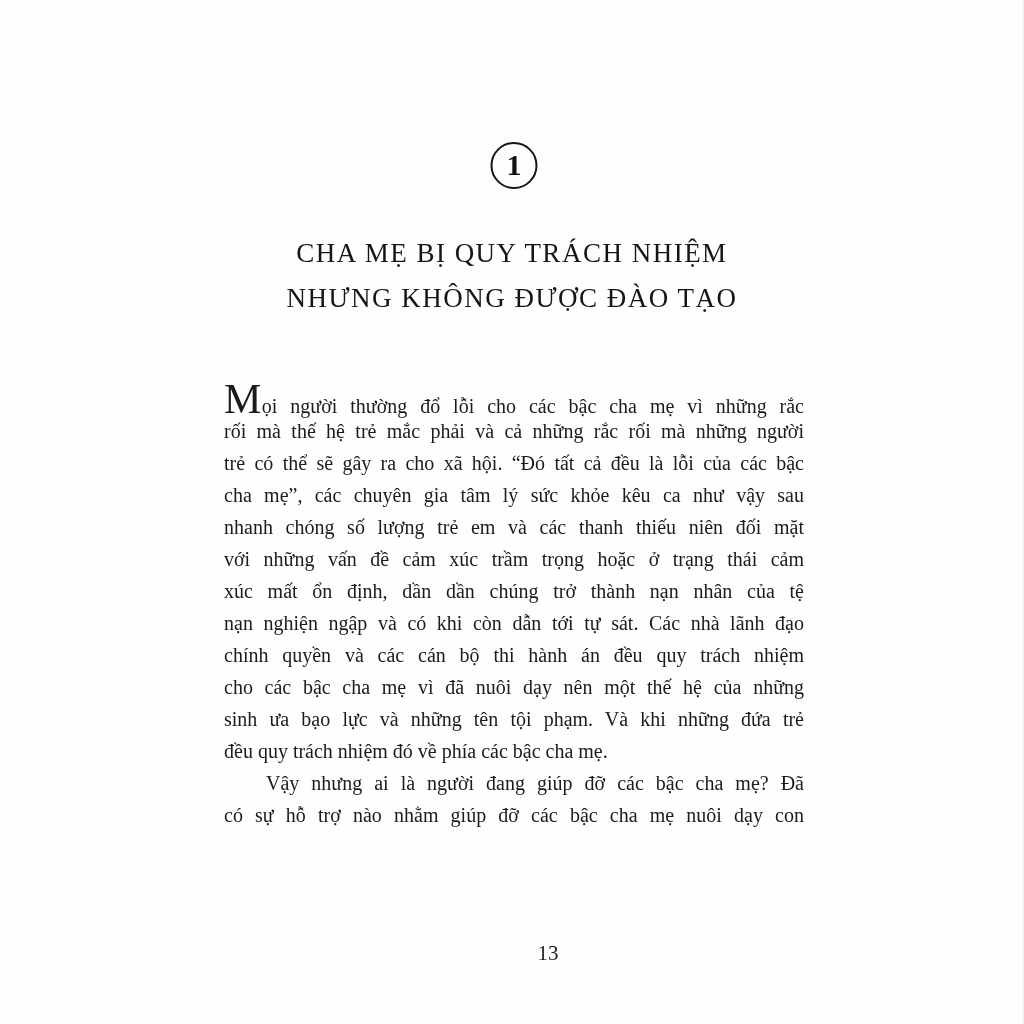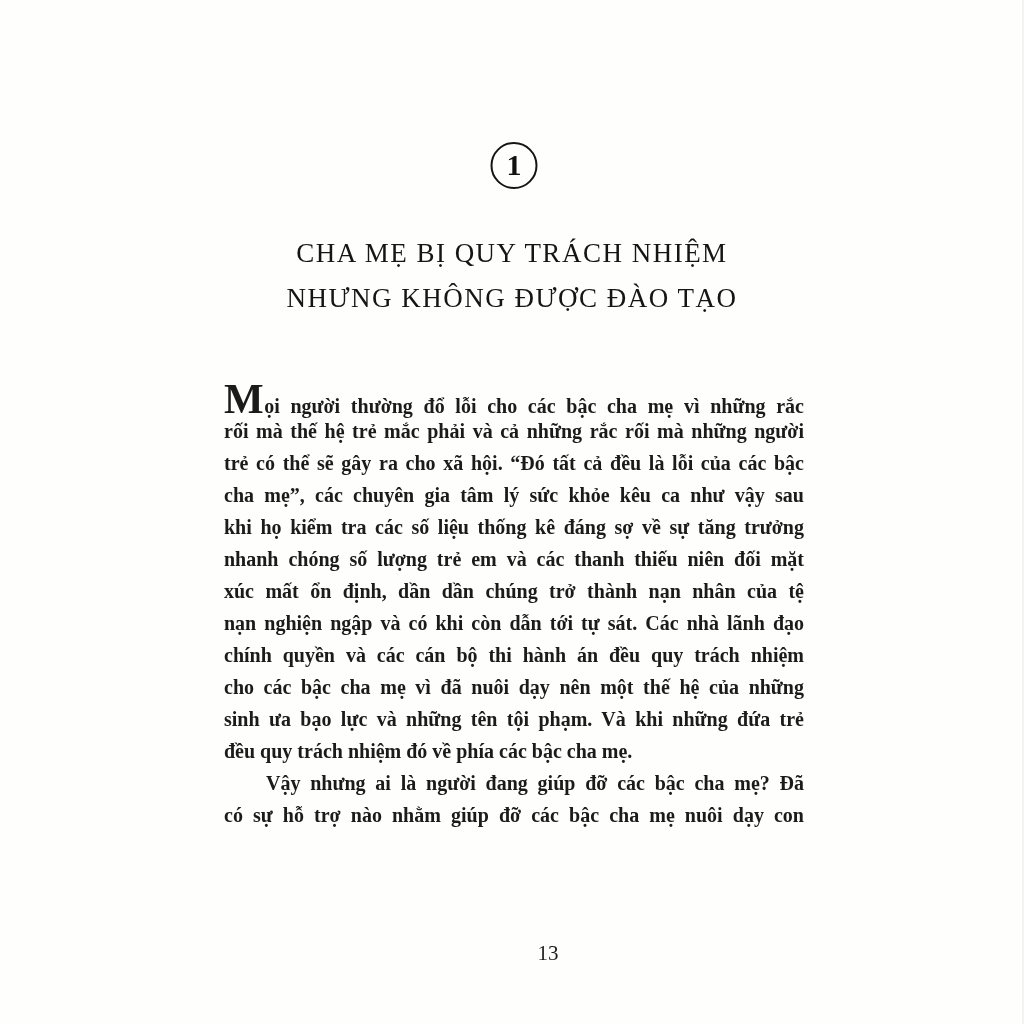--- a/index.html
+++ b/index.html
@@ -41,21 +41,20 @@
     letter-spacing: 1.5px;
     line-height: 45px;
     color: #151515;
     font-weight: 400;
   }
   .body-col {
     position: absolute;
     top: 383px; left: 224px; width: 580px;
     font-size: 20px;
     color: #1b1b1b;
-    font-weight: bold;
   }
   .line {
     height: 32px;
     line-height: 32px;
     text-align: justify;
     text-align-last: justify;
     white-space: nowrap;
   }
   .line.plain {
     text-align: left;
@@ -93,22 +92,22 @@
   </div>
 
   <div class="body-col">
 
     <div>
       <div class="line"><span class="dropcap">M</span><span>ọi người thường đổ lỗi cho các bậc cha mẹ vì những rắc</span></div>
       <div>
           <div class="line">rối mà thế hệ trẻ mắc phải và cả những rắc rối mà những người</div>
           <div class="line">trẻ có thể sẽ gây ra cho xã hội. “Đó tất cả đều là lỗi của các bậc</div>
           <div class="line">cha mẹ”, các chuyên gia tâm lý sức khỏe kêu ca như vậy sau</div>
-          <div class="line">khi họ kiểm tra các số liệu thống kê đáng sợ về sự tăng trưởng</div>
           <div class="line">nhanh chóng số lượng trẻ em và các thanh thiếu niên đối mặt</div>
+          <div class="line">với những vấn đề cảm xúc trầm trọng hoặc ở trạng thái cảm</div>
           <div class="line">xúc mất ổn định, dần dần chúng trở thành nạn nhân của tệ</div>
           <div class="line">nạn nghiện ngập và có khi còn dẫn tới tự sát. Các nhà lãnh đạo</div>
           <div class="line">chính quyền và các cán bộ thi hành án đều quy trách nhiệm</div>
           <div class="line">cho các bậc cha mẹ vì đã nuôi dạy nên một thế hệ của những</div>
           <div class="line">sinh ưa bạo lực và những tên tội phạm. Và khi những đứa trẻ</div>
         </div>
       <div class="line plain">đều quy trách nhiệm đó về phía các bậc cha mẹ.</div>
     </div>
 
     <div>

